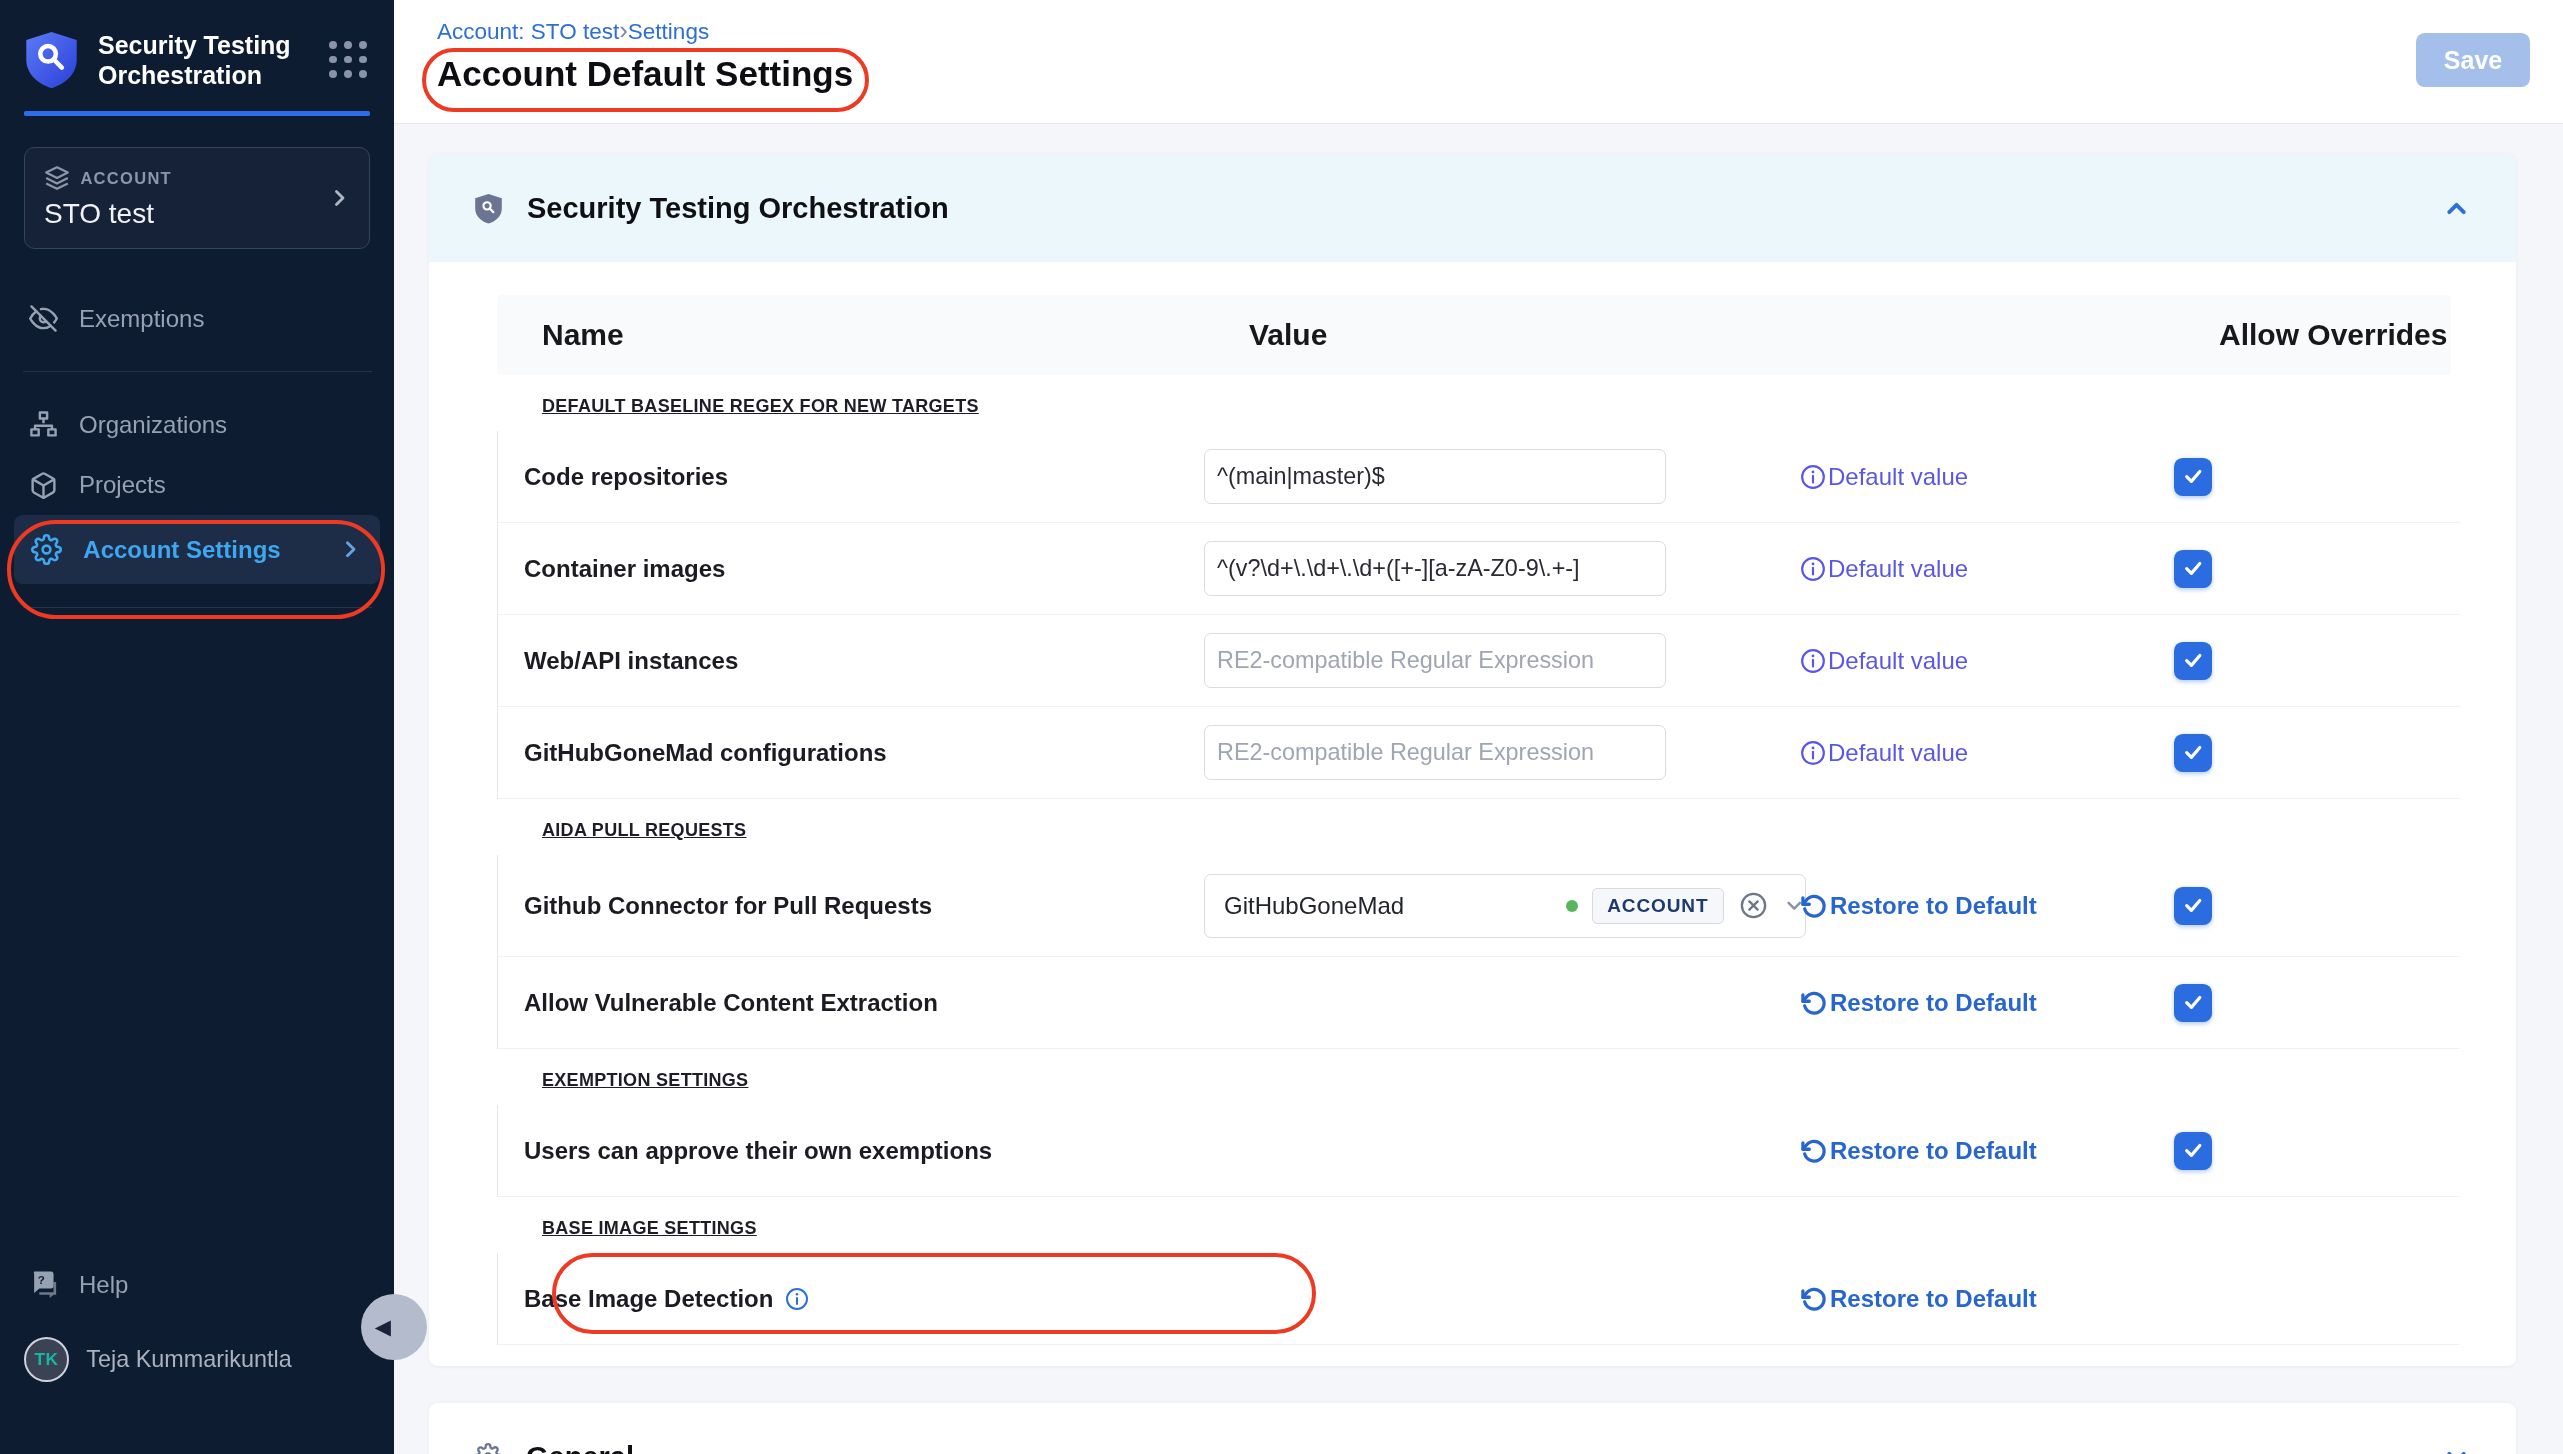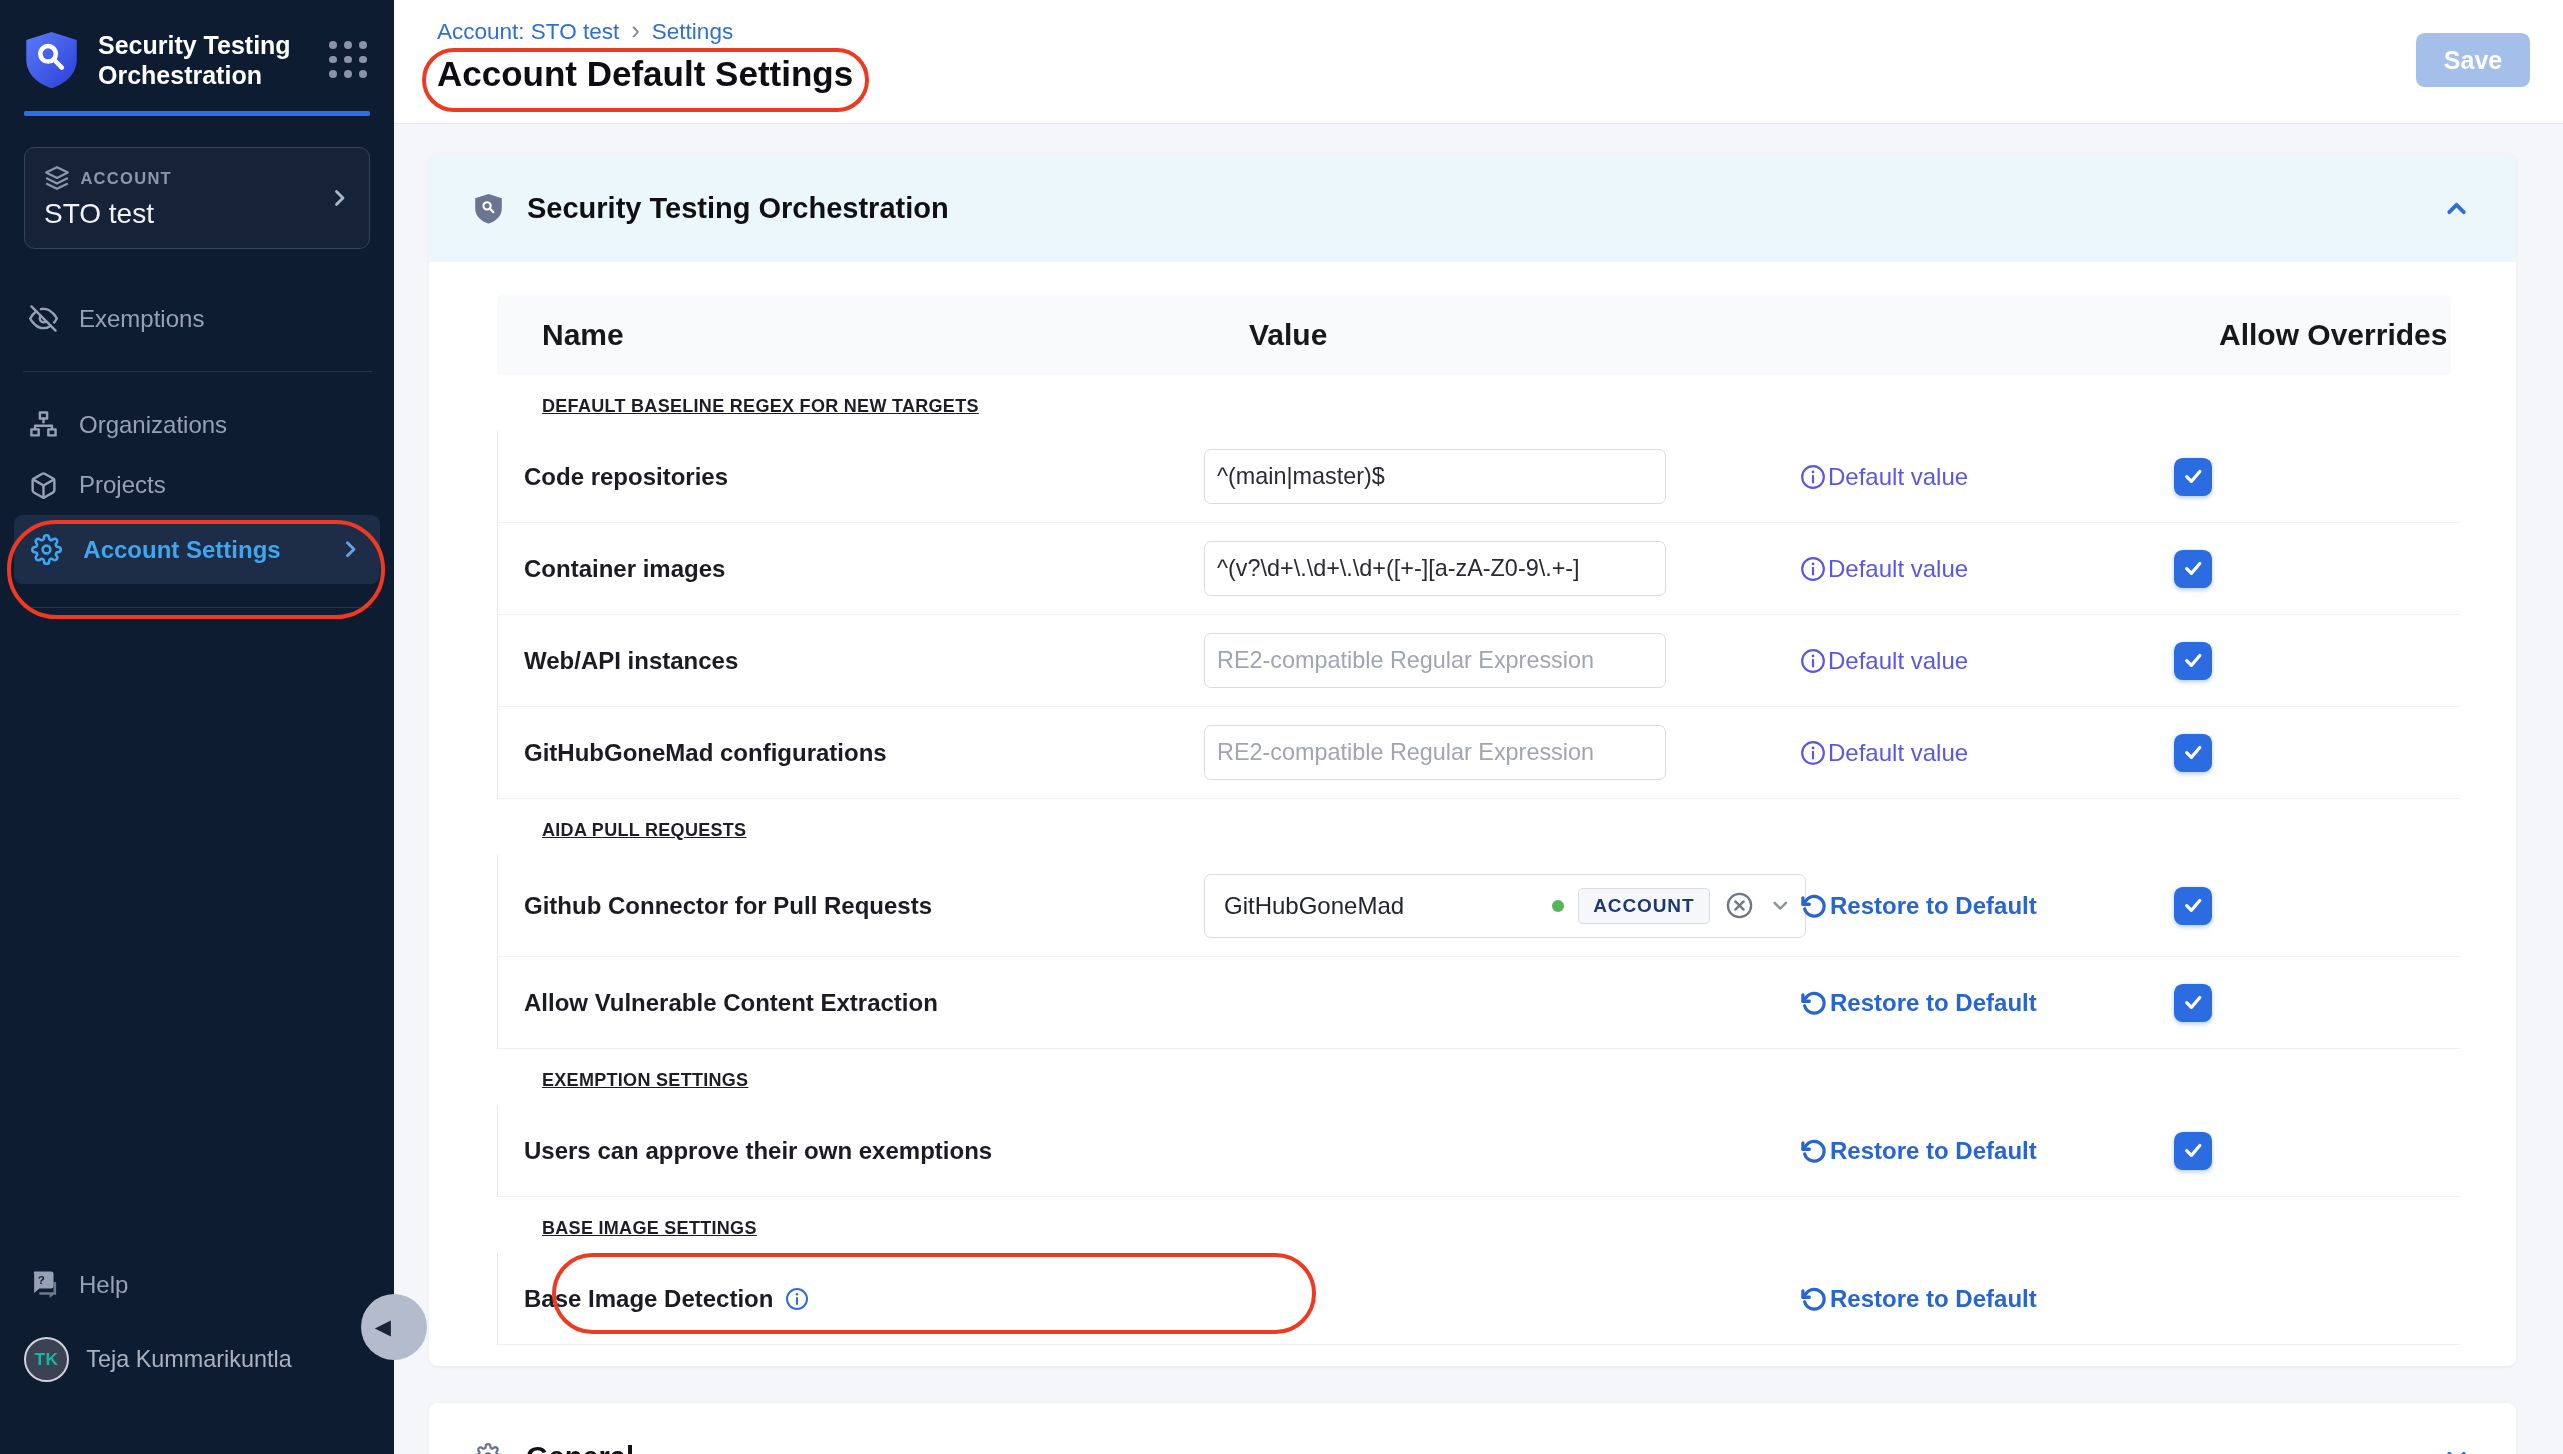--- a/index.html
+++ b/index.html
@@ -29,21 +29,21 @@
 
   .side-bottom { position:absolute; bottom:52px; left:0; width:100%; }
   .help-item { display:flex; align-items:center; gap:19px; padding:15.6px 29px; color:#97a1b4; font-size:24px; }
   .user-item { display:flex; align-items:center; gap:17.3px; padding:21px 24px; color:#aab2c2; font-size:23.4px; }
   .avatar { width:45px; height:45px; border-radius:50%; background:#3a4254; border:2.6px solid #cdd3de; color:#14b8a6; font-size:17.3px; font-weight:700; display:flex; align-items:center; justify-content:center; letter-spacing:0.4px; }
 
   .collapse-handle { position:absolute; left:361px; top:1294px; width:66px; height:66px; border-radius:50%; background:#b4bbcc; z-index:3; display:flex; align-items:center; justify-content:center; color:#18233a; font-size:21px; padding-right:22.5px; cursor:pointer; }
 
   
   .topbar { position:absolute; left:394px; top:0; width:2169px; height:124px; background:#ffffff; border-bottom:0.9px solid #e7e9ef; z-index:1; }
-  .breadcrumb { position:absolute; left:437px; top:17.3px; display:flex; align-items:center; gap:12px; font-size:22.5px; }
+  .breadcrumb { position:absolute; left:437px; top:17.3px; display:flex; align-items:center; font-size:22.5px; }
   .breadcrumb a { color:#2d6fd6; text-decoration:none; }
   .crumb-sep { color:#7e88a0; font-size:26px; line-height:1; padding-bottom:3.5px; }
   .page-title { position:absolute; left:437px; top:54px; font-size:35px; font-weight:800; color:#0d0d12; }
   .save-btn { position:absolute; right:33px; top:33px; width:114px; height:54px; background:#a4c0ea; color:#ffffff; border:none; border-radius:8.7px; font-size:25px; font-weight:700; font-family:inherit; }
 
   
   .content { position:absolute; left:394px; top:124px; width:2169px; height:1331px; background:#f4f6fa; }
   .card { position:absolute; left:35px; width:2087px; background:#ffffff; border-radius:8.7px; box-shadow:0 0.9px 3.5px rgba(30,40,70,0.06); }
   .card1 { top:30px; height:1212px; overflow:hidden; }
   .card2 { top:1279px; height:260px; }
@@ -58,21 +58,21 @@
   .section-body { margin:0 56px 0 68px; }
   .group-label { font-size:18px; font-weight:600; color:#1d1d25; letter-spacing:0.3px; padding:21px 0 14px 45px;text-decoration:underline; }
   .group-rows { border-left:1.7px solid #e7e8ee; }
   .row { display:grid; grid-template-columns:680px 596px 374px 1fr; align-items:center; min-height:92px; border-bottom:0.9px solid #f1f2f6; padding-left:26px; }
   .row.tall { min-height:102px; }
   .row-label { font-size:24px; font-weight:600; color:#1b1b22; display:flex; align-items:center; gap:12px; }
 
   .text-input { width:462px; height:55px; border:1.7px solid #dadbe3; border-radius:7px; padding:0 12px; font-size:23.4px; color:#2a2a33; font-family:inherit; background:#fff; }
   .text-input::placeholder { color:#9fa5b2; }
 
-  .connector-box { width:602px; height:64px; border:1.7px solid #dadbe3; border-radius:7px; background:#fff; display:flex; align-items:center; padding:0 14px 0 19px; gap:14px; }
+  .connector-box { width:602px; height:64px; border:1.7px solid #dadbe3; border-radius:7px; background:#fff; display:flex; align-items:center; padding:0 0 0 19px; gap:14px; }
   .connector-name { font-size:24px; color:#23252c; flex:1; }
   .status-dot { width:12px; height:12px; border-radius:50%; background:#57b65b; }
   .scope-tag { border:1.7px solid #d7d9e4; background:#f6f7fb; color:#1d3a6e; font-size:19px; font-weight:700; letter-spacing:0.9px; border-radius:5.2px; padding:6px 14px; }
 
   .action-cell { display:flex; align-items:center; gap:2px; }
   .default-link { color:#5a57e6; font-size:24px; font-weight:500; text-decoration:none; }
   .restore-link { color:#2765cf; font-size:24px; font-weight:700; text-decoration:none; }
 
   .checkbox { width:38px; height:38px; border-radius:8.7px; background:#2b6ce0; display:flex; align-items:center; justify-content:center; box-shadow:0 1.7px 4.3px rgba(43,108,224,0.35); cursor:pointer; }
   .toggle { width:50px; height:31px; border-radius:15.6px; background:#c4c8d2; position:relative; margin-left:5.2px; cursor:pointer; }

